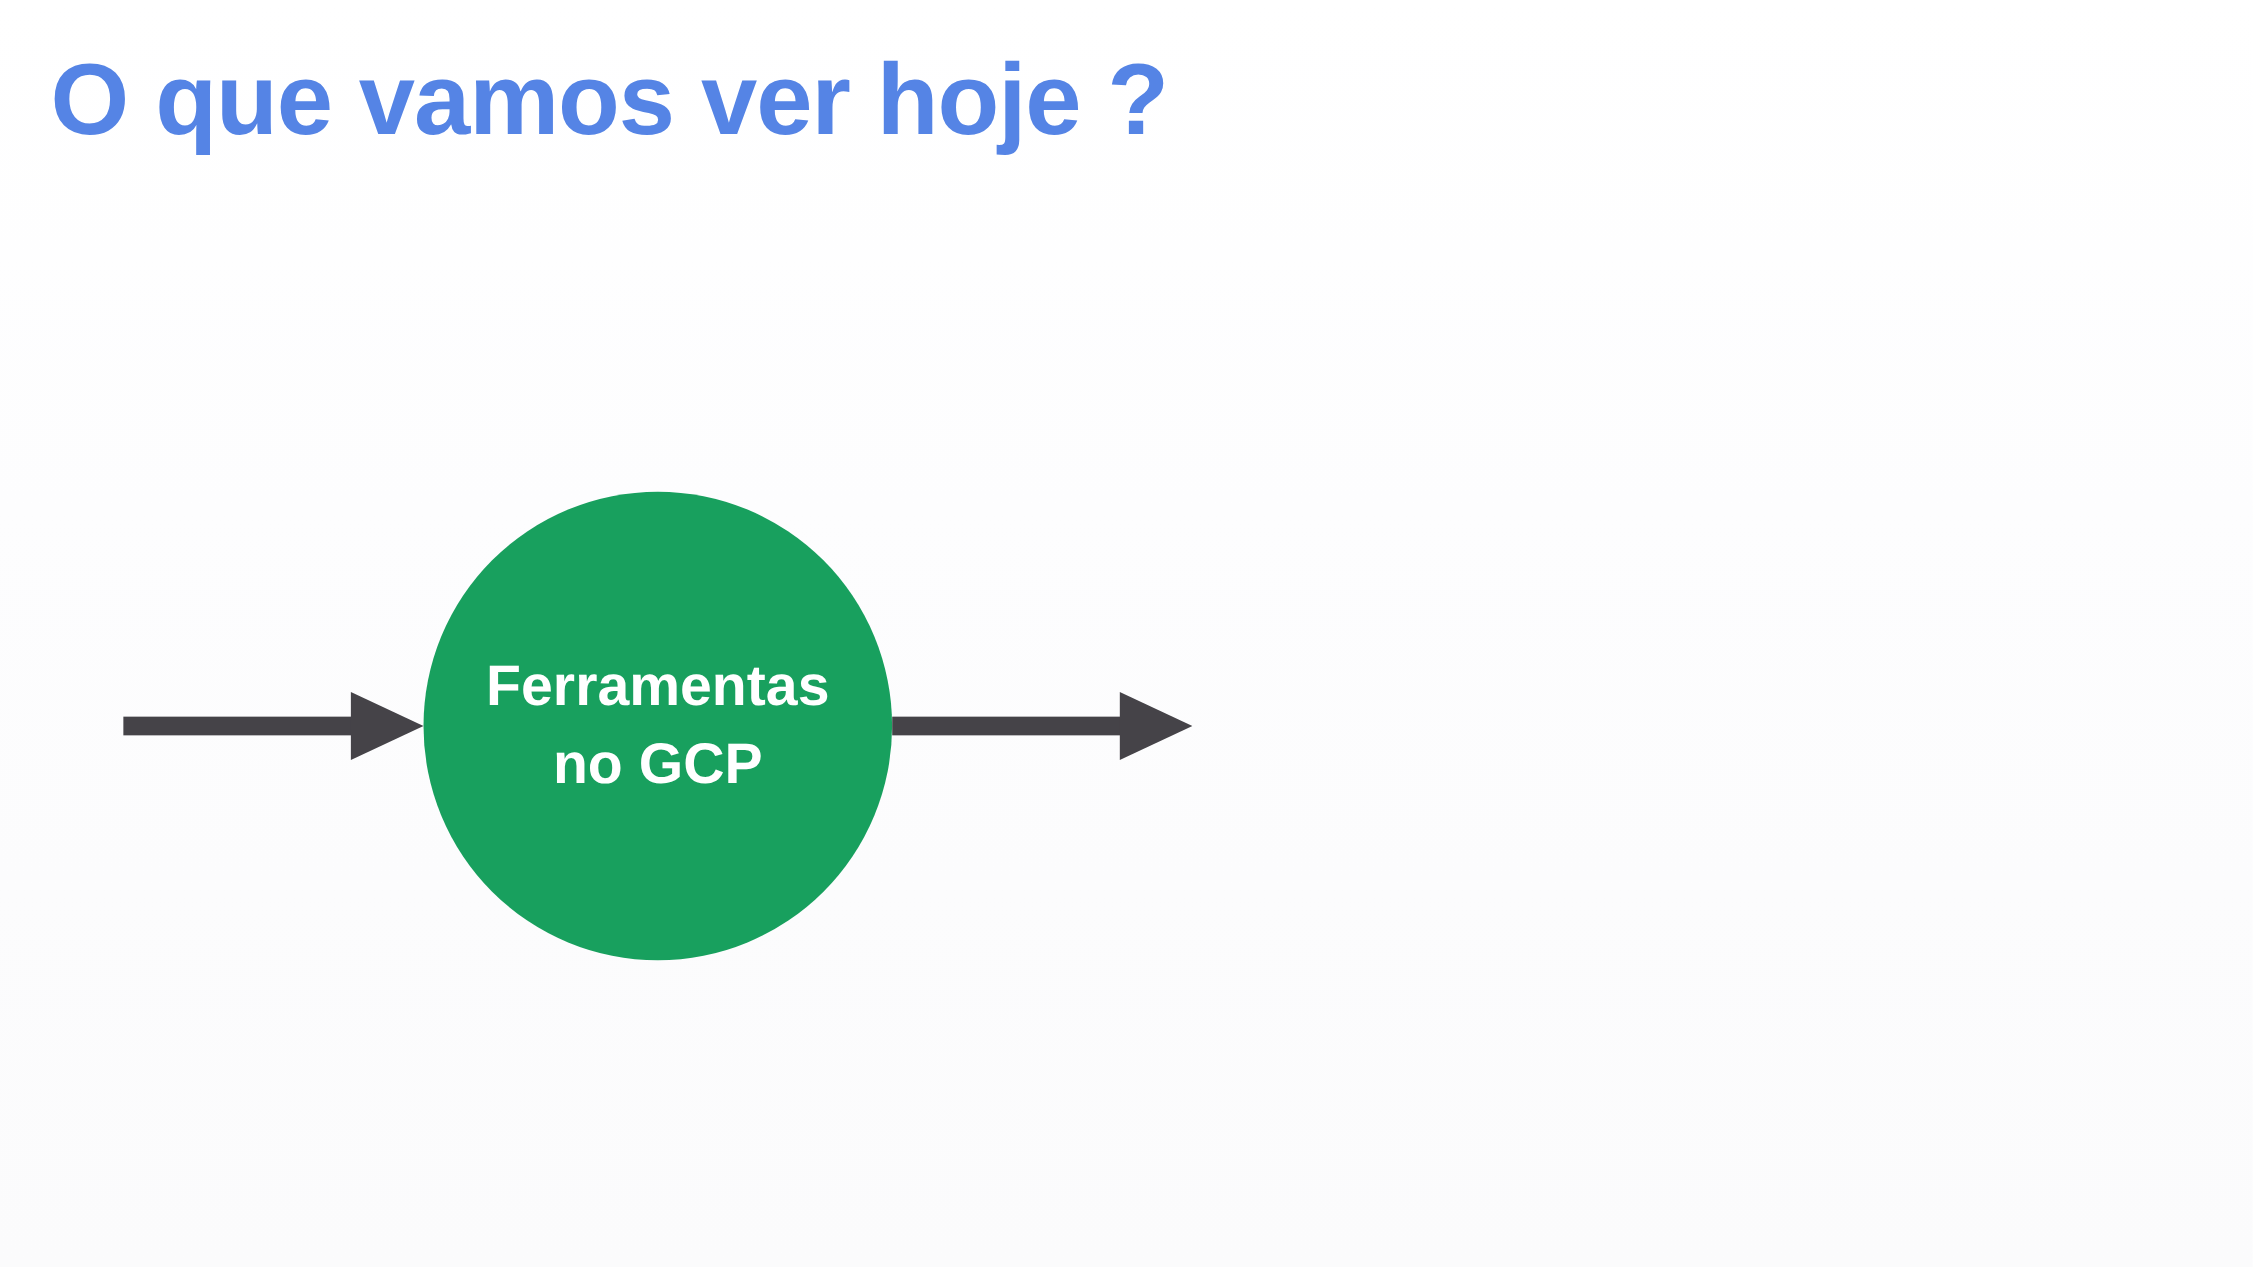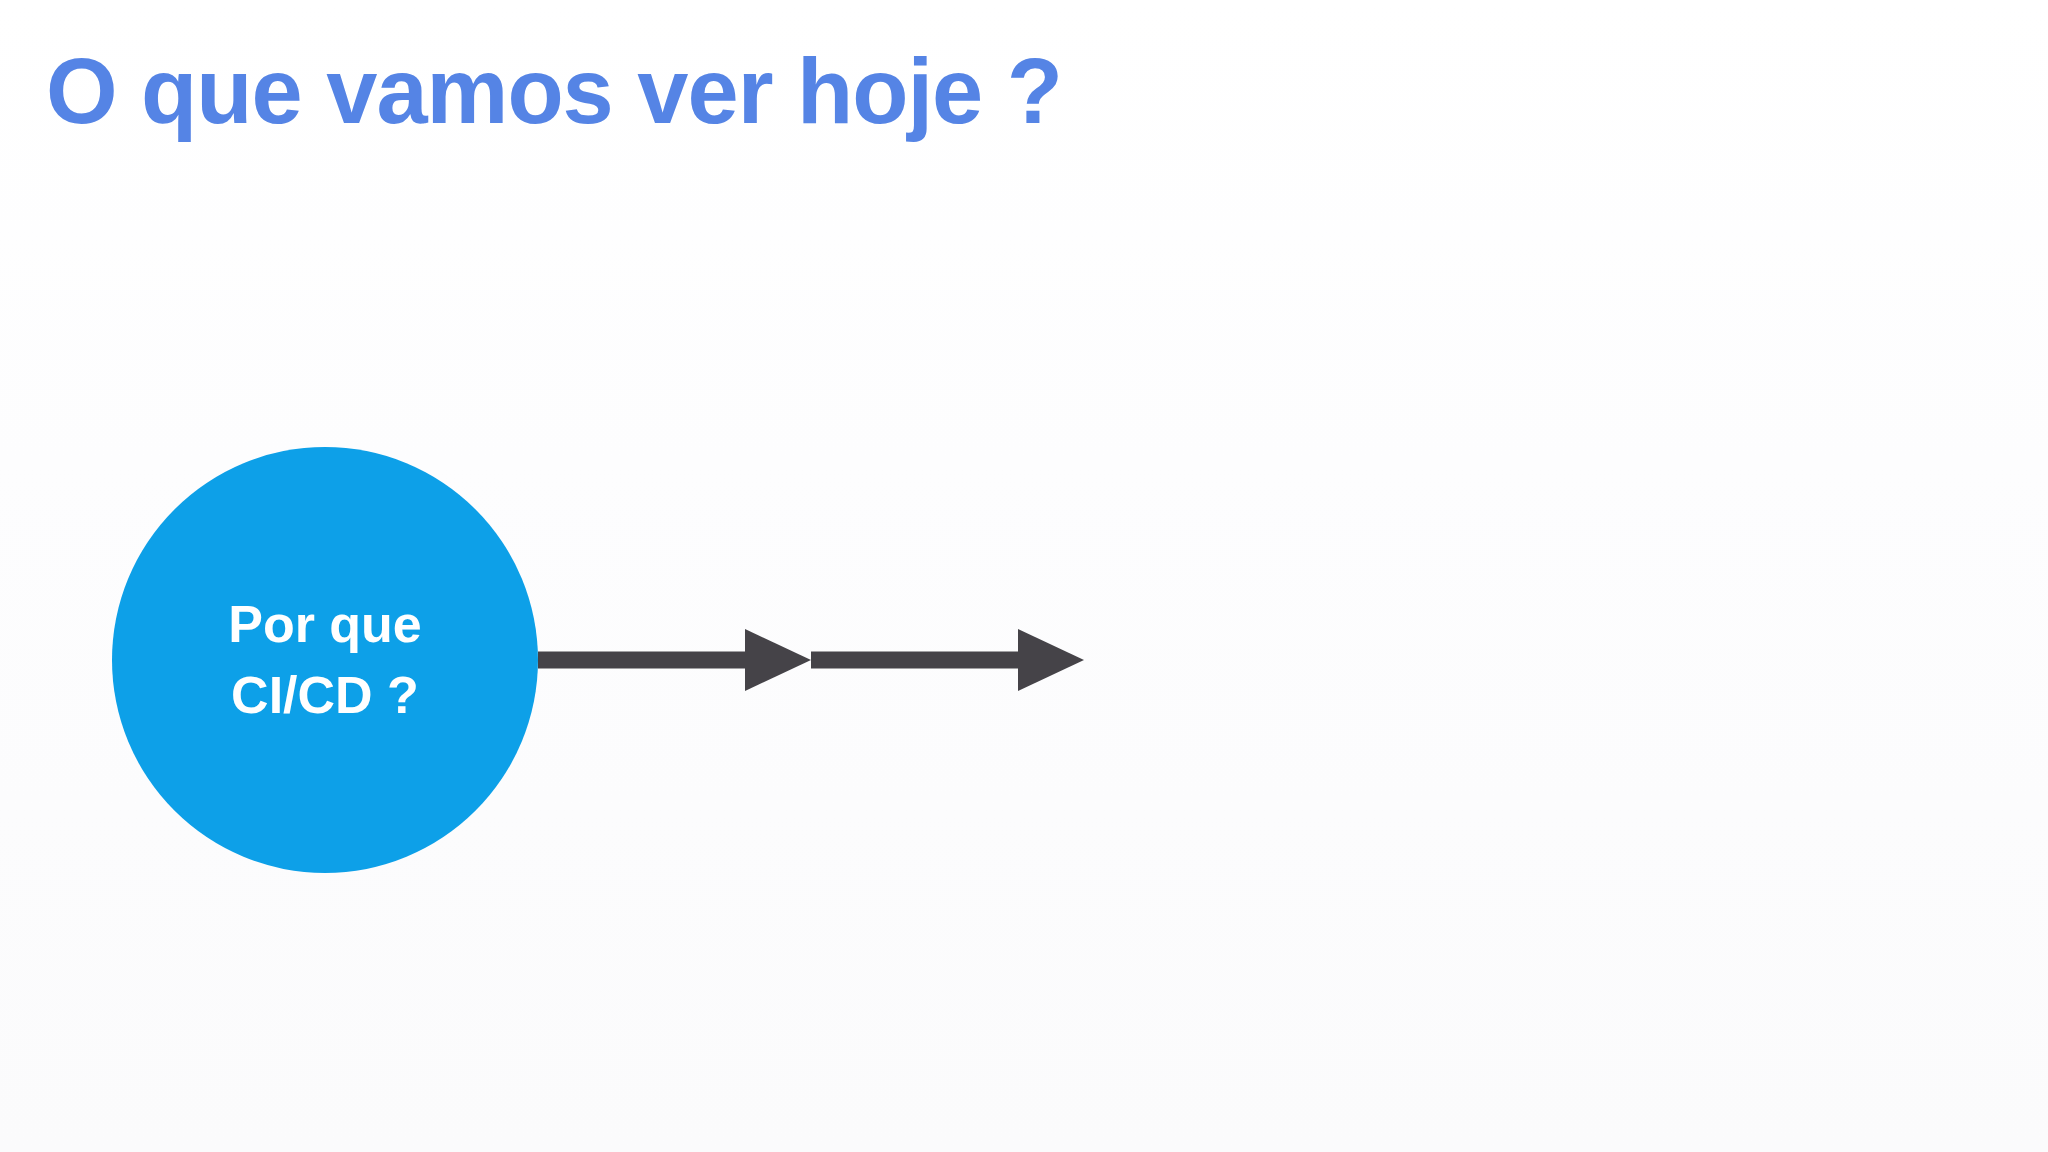--- a/index.html
+++ b/index.html
@@ -64,28 +64,28 @@
 </style>
 </head>
 <body>
 
 <div class="slide">
 
   <h1 class="slide-title" style="color: rgb(85, 132, 229);">O que vamos ver hoje ?</h1>
 
   <div class="diagram">
 
-    <div class="node" style="background: rgb(13, 160, 232);">Por que
-CI/CD ?</div>
 
     <svg class="edge-arrow" viewBox="0 0 273 64" xmlns="http://www.w3.org/2000/svg">
       <rect x="0" y="23.5" width="212" height="17" fill="#454348"></rect>
       <polygon points="207,1 273,32 207,63" fill="#454348"></polygon>
     </svg>
 
+    <div class="node" style="background: rgb(24, 160, 94);">Ferramentas
+no GCP</div>
 
     <svg class="edge-arrow" viewBox="0 0 273 64" xmlns="http://www.w3.org/2000/svg">
       <rect x="0" y="23.5" width="212" height="17" fill="#454348"></rect>
       <polygon points="207,1 273,32 207,63" fill="#454348"></polygon>
     </svg>
 
 
   </div>
 </div>
 

